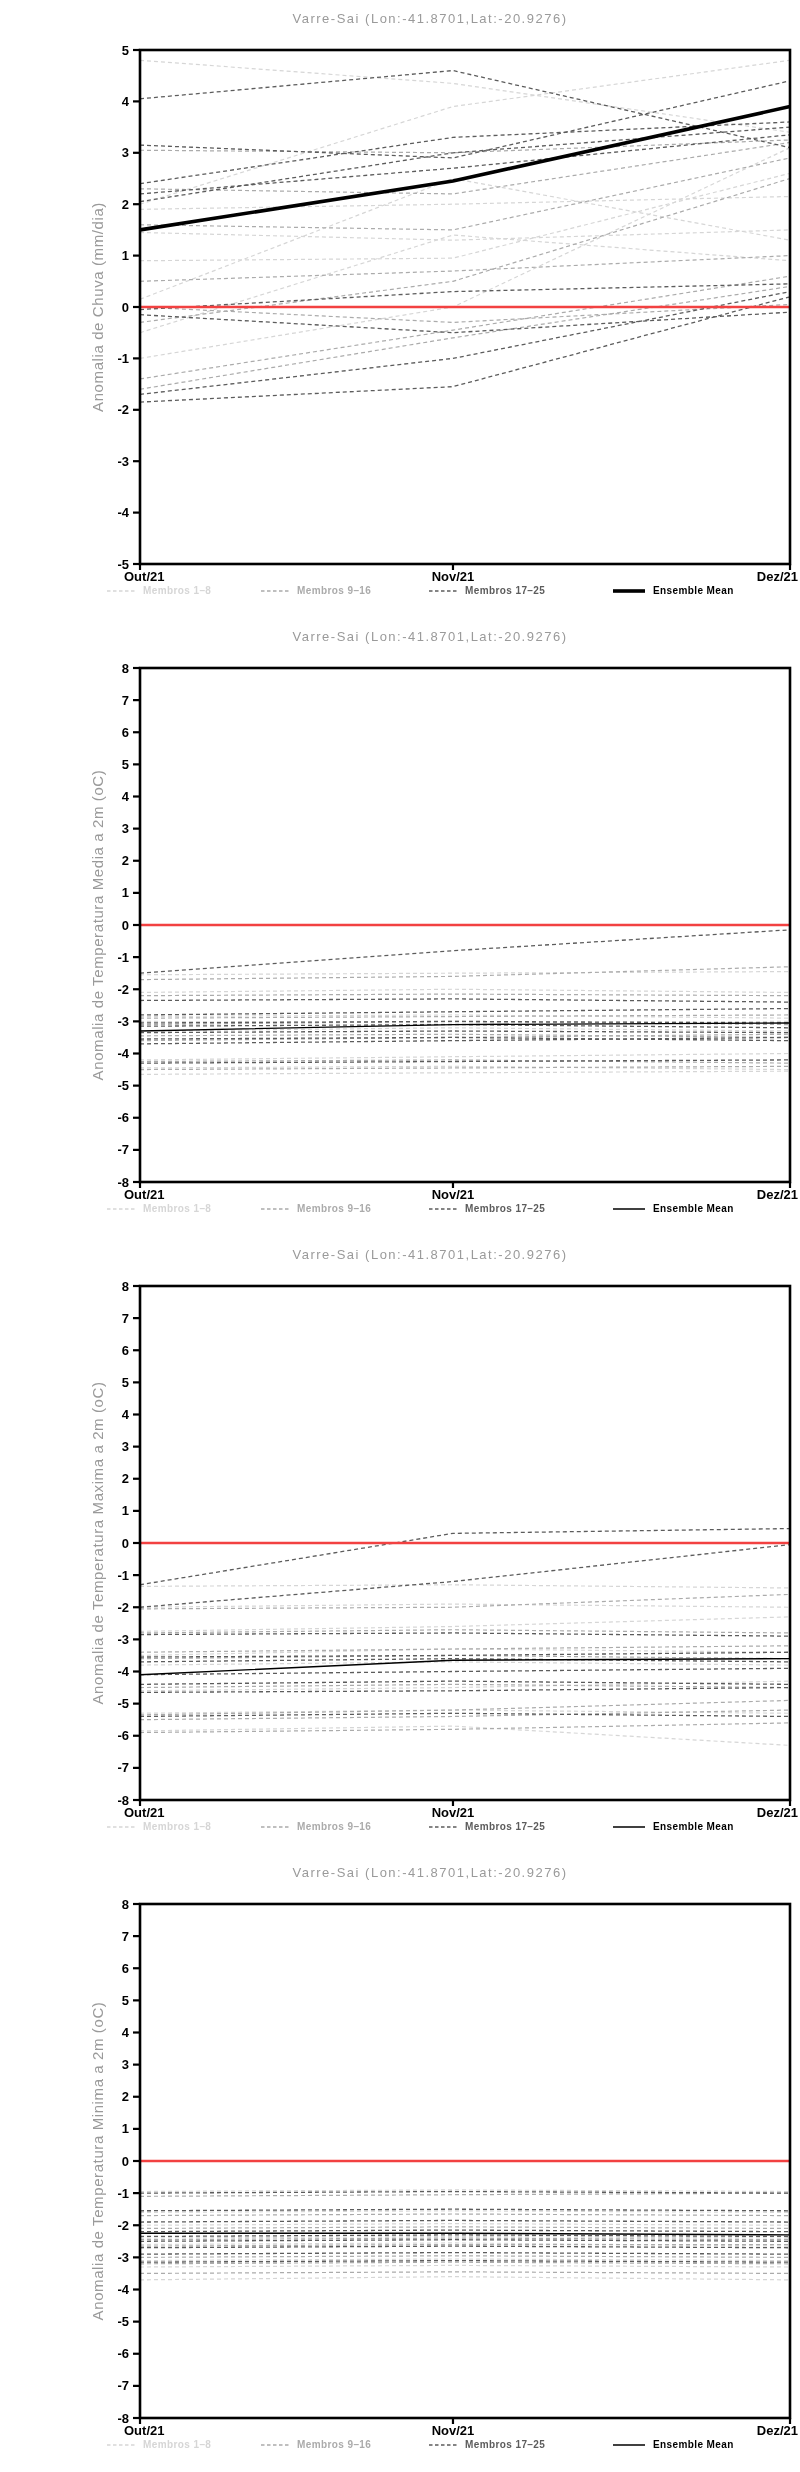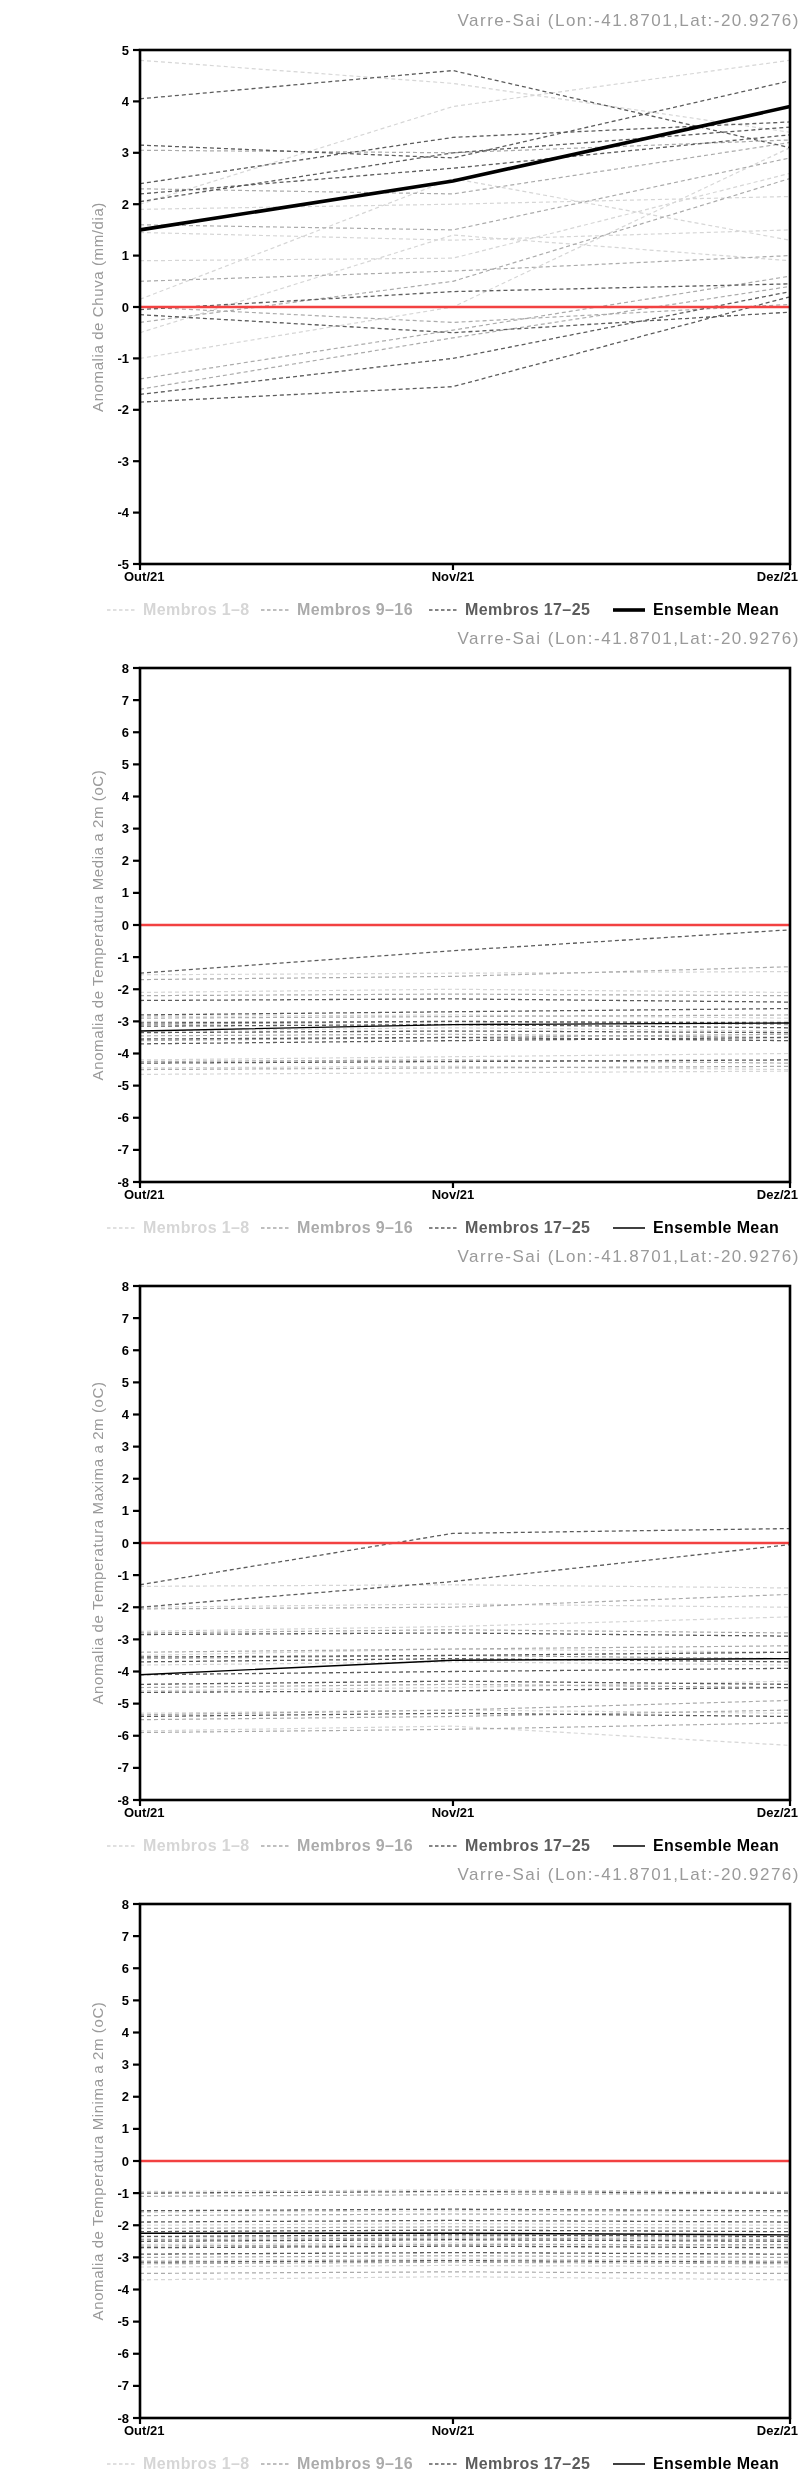--- a/index.html
+++ b/index.html
@@ -1,30 +1,30 @@
 <!DOCTYPE html>
 <html><head>
 <meta charset="utf-8">
 <style>
   html,body{margin:0;padding:0;background:#ffffff;}
   #page{width:800px;height:2472px;background:#fff;position:relative;font-family:"Liberation Sans",sans-serif;}
   .panel{position:relative;width:800px;height:618px;overflow:hidden;}
   .chart-title{
-    position:absolute;top:11px;left:60px;width:740px;text-align:right;
-    font-size:17px;color:#9a9a9a;letter-spacing:1.5px;white-space:nowrap;
+    position:absolute;top:11px;left:60px;width:740px;text-align:center;
+    font-size:13px;color:#9a9a9a;letter-spacing:1.5px;white-space:nowrap;
   }
   .ylabel{
     position:absolute;top:307px;left:97px;transform:translate(-50%,-50%) rotate(-90deg);
     font-size:15px;color:#9a9a9a;letter-spacing:0.6px;white-space:nowrap;
   }
   svg.plot{position:absolute;top:0;left:0;}
   .tick{font-family:"Liberation Sans",sans-serif;font-size:13px;font-weight:bold;fill:#000;}
   .legend{position:absolute;top:585px;left:0;width:800px;height:24px;}
   .lg{position:absolute;top:0;display:flex;align-items:center;gap:7px;
-      font-size:16px;font-weight:bold;letter-spacing:0.4px;white-space:nowrap;margin-top:16px;}
+      font-size:10px;font-weight:bold;letter-spacing:0.4px;white-space:nowrap;}
   .lg svg{display:block;}
 </style>
 </head>
 <body>
 
 <div id="page">
 
   <section class="panel">
     <div class="chart-title">Varre-Sai (Lon:-41.8701,Lat:-20.9276)</div>
     <div class="ylabel">Anomalia de Chuva (mm/dia)</div>

